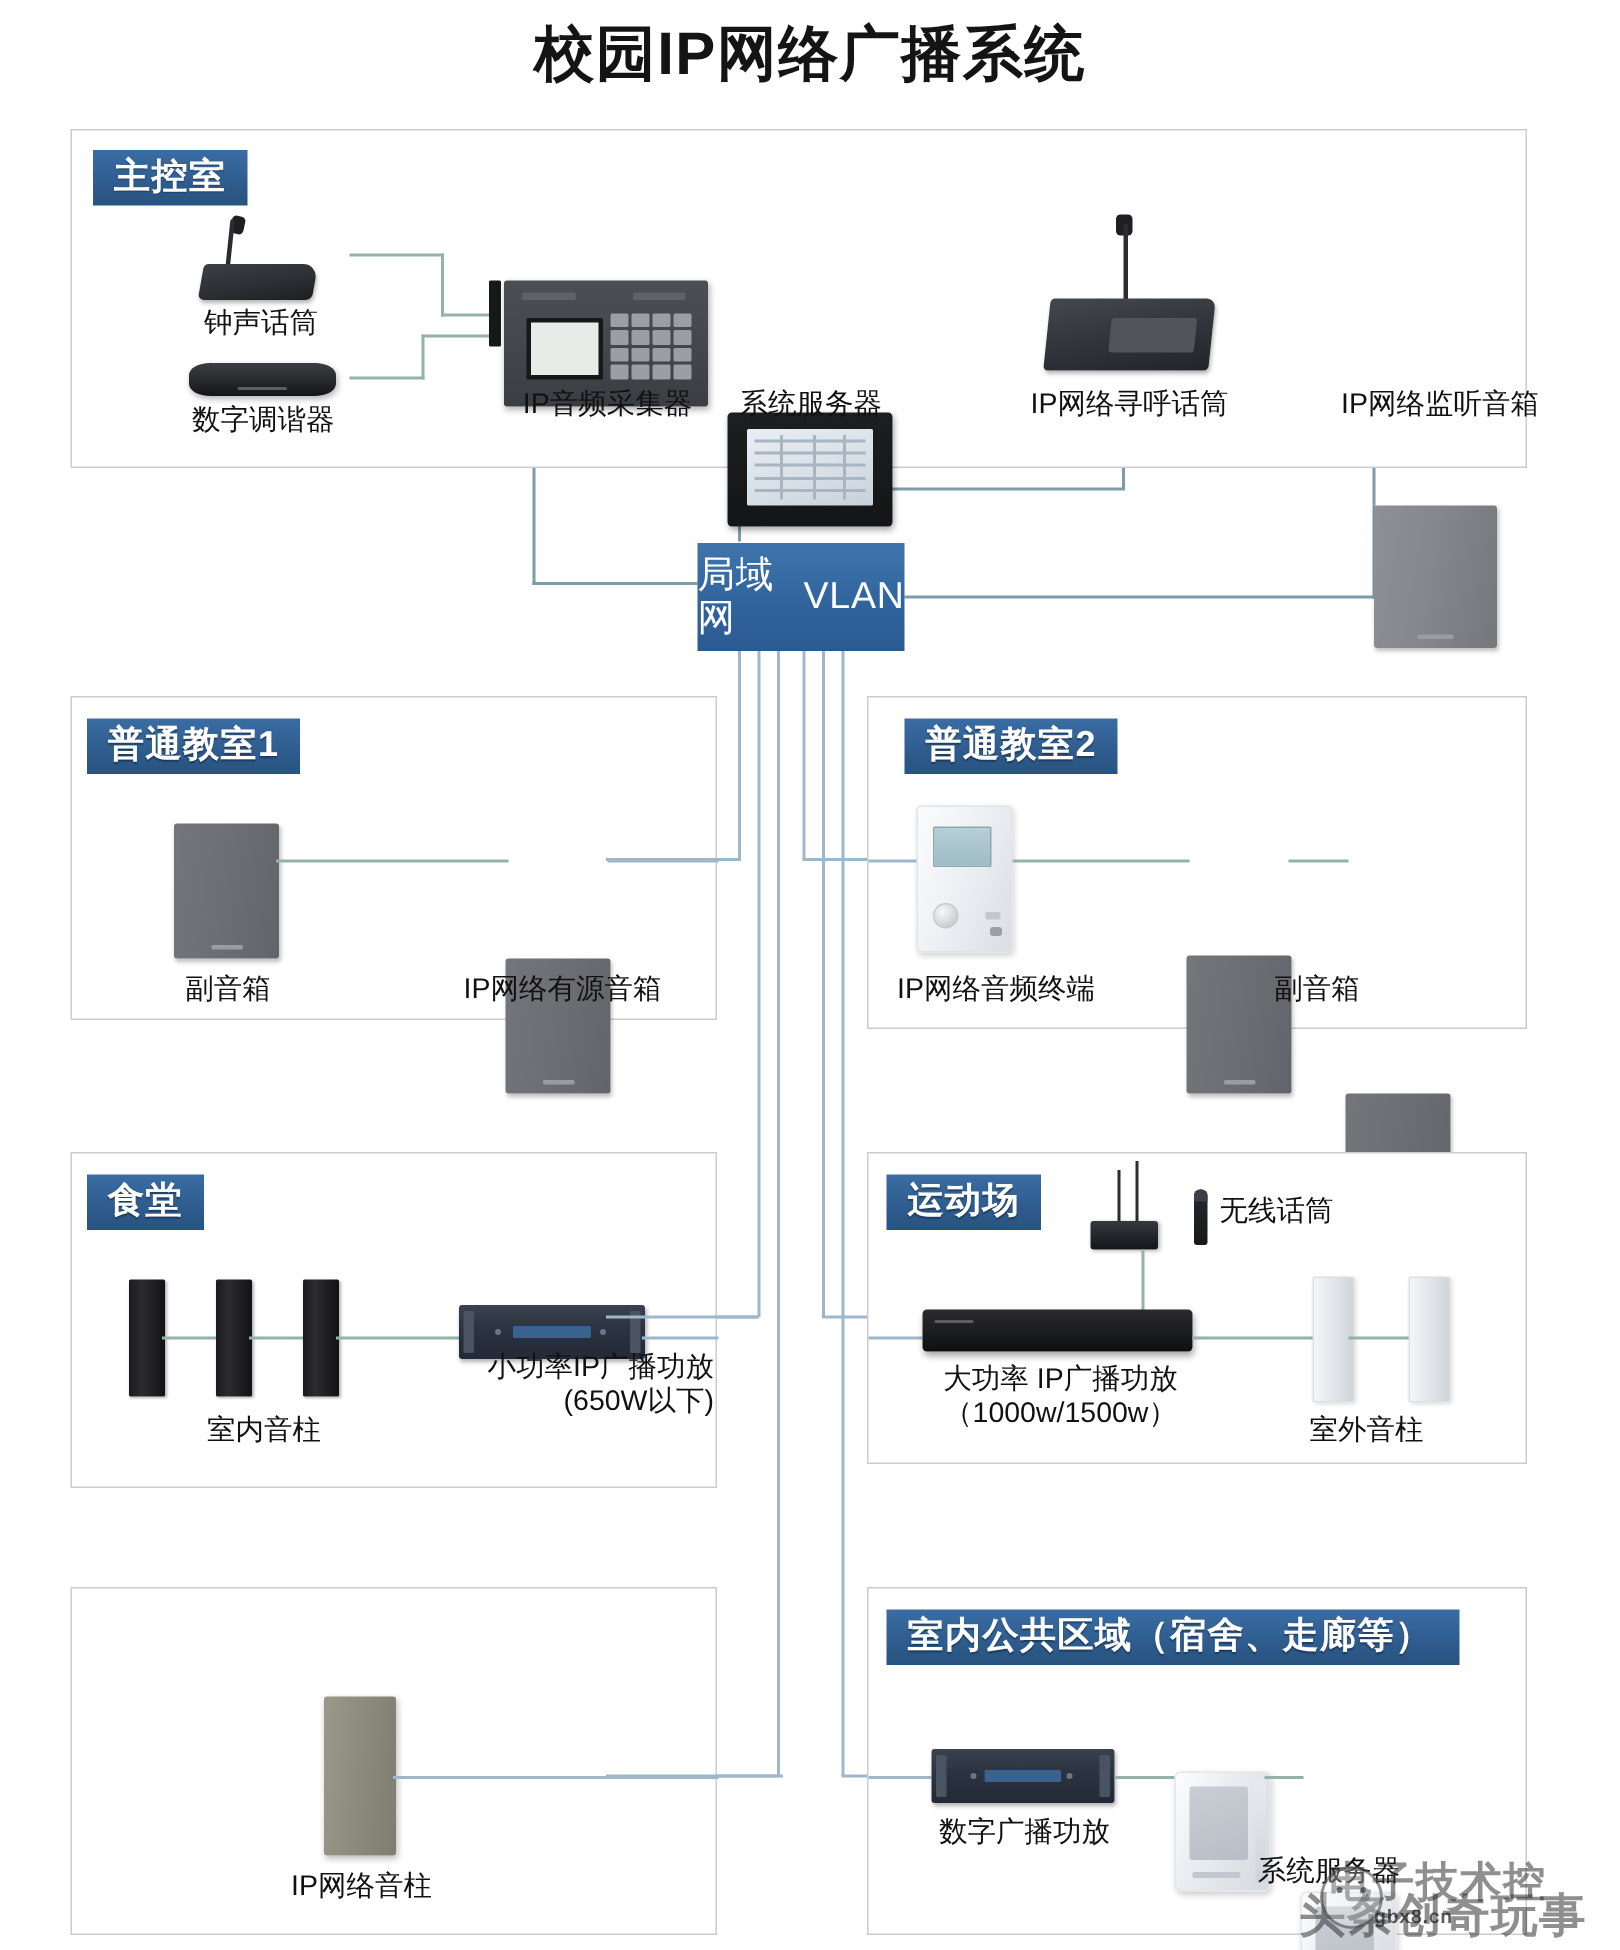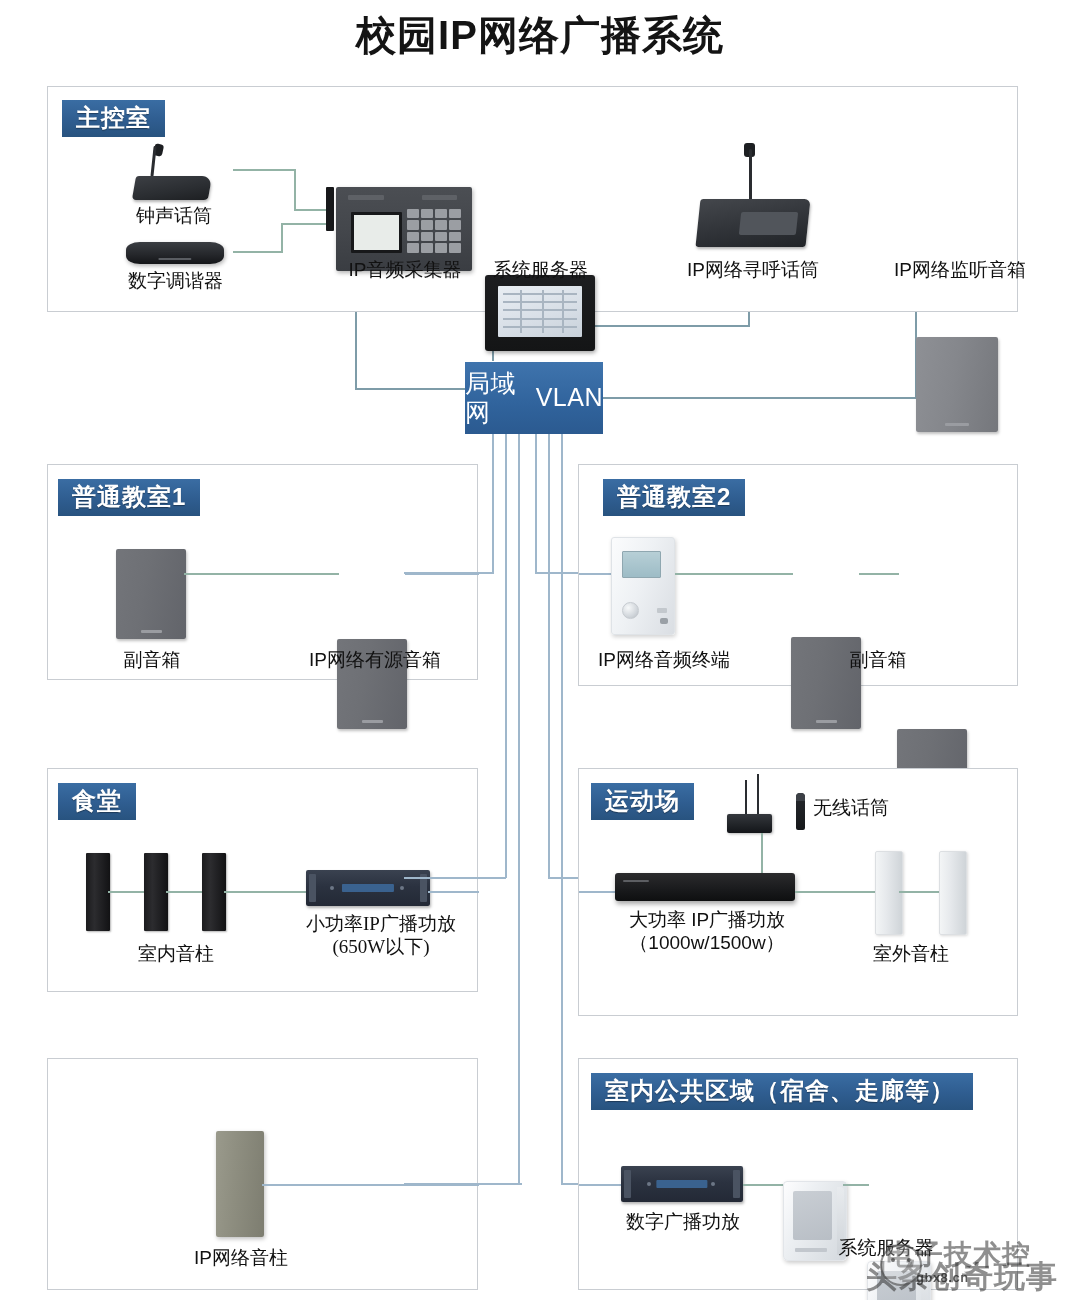--- a/index.html
+++ b/index.html
@@ -507,28 +507,28 @@
 
     <div class="caption" style="left:58px;top:174px;width:140px;">室内音柱</div>
 
     <div class="dev amp" style="left:258px;top:101px;width:124px;height:36px;">
       <span class="ear l"></span>
         <span class="ear r"></span>
       <span class="badge"></span>
       <span class="dot" style="left:24px;"></span>
       <span class="dot" style="right:26px;"></span>
     </div>
-    <div class="caption" style="left:238px;top:144px;width:190px;text-align:center;font-family:Liberation Serif, serif;">小功率IP广播功放
+    <div class="caption" style="left:238px;top:132px;width:190px;text-align:right;">小功率IP广播功放
 (650W以下)</div>
 
     <div class="wire h blue" style="left:380px;top:122px;width:51px;"></div>
   </div>
   <div class="wire h blue" style="left:404px;top:877px;width:102px;"></div>
 
-  <div class="zone" style="left:578px;top:768px;width:440px;height:248px;">
+  <div class="zone" style="left:578px;top:768px;width:440px;height:208px;">
     <div class="zone-label" style="left:12px;top:14px;">运动场</div>
 
     <div class="wmic" style="left:148px;top:16px;width:78px;height:48px;">
       <span class="ant" style="left:18px;height:34px;"></span>
       <span class="ant" style="left:30px;height:40px;"></span>
       <div class="rx"></div>
       <div class="hand"></div>
     </div>
     <div class="caption" style="left:234px;top:28px;width:130px;text-align:left;">无线话筒</div>
 

